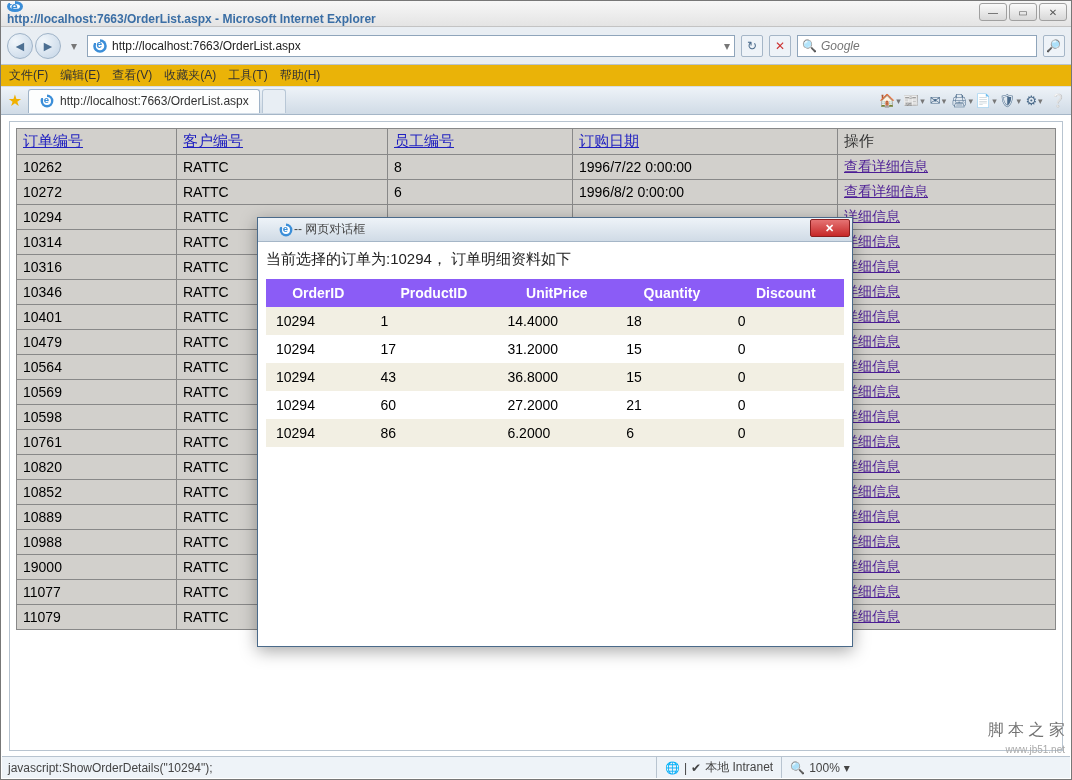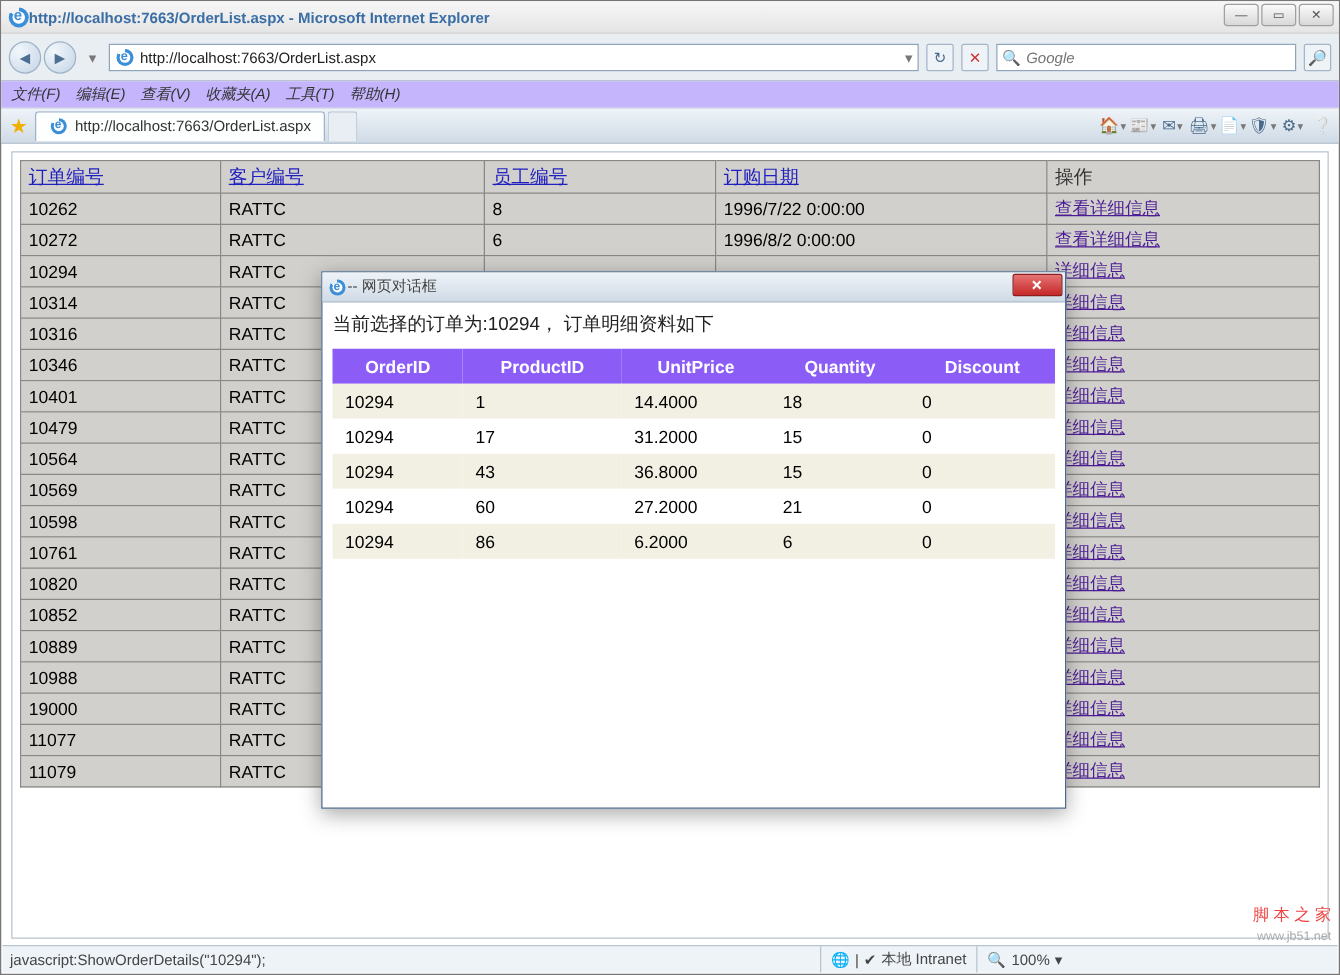--- a/index.html
+++ b/index.html
@@ -1,73 +1,73 @@
 <!DOCTYPE html>
 <html><head>
 <meta charset="utf-8">
 <style>
 * { box-sizing: border-box; margin: 0; padding: 0; }
 body { font-family: "Microsoft YaHei", Tahoma, Arial, sans-serif; font-size: 12px; background: #fff; width: 1072px; height: 780px; overflow: hidden; position: relative; }
 
 .window-chrome { width: 1072px; height: 780px; border: 1px solid #777; background: #fff; position: relative; }
-.titlebar { height: 26px; background: linear-gradient(to bottom, #f7f7f7, #e4e4e4); border-bottom: 1px solid #c3c3c3; display: flex; align-items: center; padding: 12px 6px; font-size: 12px; color: #444; }
+.titlebar { height: 26px; background: linear-gradient(to bottom, #f7f7f7, #e4e4e4); border-bottom: 1px solid #c3c3c3; display: flex; align-items: flex-start; padding: 0 6px; font-size: 12px; color: #444; flex-direction: column; }
 .titlebar .title { font-weight: bold; color: #3a6ea5; }
 .win-buttons { position: absolute; right: 4px; top: 2px; display: flex; gap: 0; }
 .win-btn { width: 28px; height: 18px; border: 1px solid #a0a0a0; border-radius: 3px; background: linear-gradient(to bottom,#fafafa,#d8d8d8); display:flex; align-items:center; justify-content:center; margin-left:2px; font-size: 10px; color:#555; }
 .navbar { height: 38px; background: #e9eef3; border-bottom: 1px solid #b8c4d0; display: flex; align-items: center; padding: 0 6px; gap: 6px; }
 .nav-arrows { display: flex; align-items: center; }
 .nav-arrow { width: 26px; height: 26px; border-radius: 50%; background: radial-gradient(circle at 30% 30%, #f2f7fb, #c3d4e6); border: 1px solid #9fb3c7; display: flex; align-items: center; justify-content: center; color: #4c6f92; font-size: 14px; }
 .nav-arrow + .nav-arrow { margin-left: 2px; }
 .dropdown-btn { width:14px; height:22px; display:flex; align-items:center; justify-content:center; color:#777; }
 .addr-bar { flex: 1; height: 22px; border: 1px solid #8fa5bb; background: #fff; display: flex; align-items: center; padding: 0 4px; gap: 4px; }
 .addr-input { flex: 1; border: none; outline: none; font-size: 12px; color: #222; }
 .icon-btn { width: 22px; height: 22px; border: 1px solid #a5b6c7; background: #eef3f8; border-radius: 2px; display: flex; align-items: center; justify-content: center; font-size: 12px; color: #4a6a8a; }
 .search-box { width: 240px; height: 22px; border: 1px solid #8fa5bb; background: #fff; display:flex; align-items:center; padding: 0 4px; gap:4px; }
 .search-input { flex:1; border:none; outline:none; font-size:12px; color:#888; font-style: italic; }
-.menubar { height: 22px; background: #c4b5fd; border-bottom: 1px solid #d8dde2; display: flex; align-items: center; padding: 0 8px; font-style: italic; }
+.menubar { height: 22px; background: #eab308; border-bottom: 1px solid #d8dde2; display: flex; align-items: center; padding: 0 8px; }
 .menubar span { margin-right: 12px; color: #333; cursor: default; }
 .tab-toolbar { height: 28px; background: linear-gradient(to bottom,#eef3f8,#d0dbe6); border-bottom: 1px solid #a5b6c7; display: flex; align-items: center; padding: 0 4px; }
 .fav-star { width:20px; height:20px; display:flex; align-items:center; justify-content:center; color:#f0b000; font-size:16px; margin-right:3px; }
 .tab { height: 24px; background: #fdfefe; border: 1px solid #9fb3c7; border-bottom: none; border-radius: 3px 3px 0 0; padding: 0 10px; display: flex; align-items: center; gap:5px; max-width: 300px; }
 .tab small { font-size: 12px; color: #333; white-space: nowrap; overflow: hidden; text-overflow: ellipsis; }
 .newtab { width: 24px; height: 24px; border: 1px solid #b8c7d6; border-bottom:none; margin-left: 2px; background:#e8eef4; border-radius:3px 3px 0 0; }
 .right-icons { margin-left: auto; display: flex; align-items: center; gap: 6px; }
 .rsmall { width:18px; height:18px; display:flex; align-items:center; justify-content:center; color:#4a6a8a; font-size:13px; }
 .rsmall.caret::after { content:"▾"; font-size:9px; margin-left:1px; color:#777; }
 
 .content { position: absolute; left: 8px; top: 120px; right: 8px; bottom: 28px; overflow: hidden; background: #fff; border: 1px solid #b8c4d0; }
 .content-inner { padding: 6px; }
 table.order-list { width: 100%; border-collapse: collapse; }
 table.order-list th, table.order-list td { border: 1px solid #888; padding: 3px 6px; text-align: left; font-size: 14px; background: #d2d0cc; }
 table.order-list th a { color: #2020c0; text-decoration: underline; font-weight: normal; }
 table.order-list td a { color: #4c1d95; text-decoration: underline; }
 table.order-list th { color: #222; font-weight: normal; font-size: 15px; }
 table.order-list th.op { color: #333; }
 
 .dialog { position: absolute; left: 256px; top: 216px; width: 596px; height: 430px; border: 1px solid #4a6a8a; background: #fff; box-shadow: 0 4px 16px rgba(0,0,0,0.35); display:flex; flex-direction:column; }
-.dialog-title { height: 24px; background: linear-gradient(to bottom,#eef3f8,#d0dbe6); border-bottom: 1px solid #a5b6c7; display:flex; align-items:center; padding: 0 4px; font-size:12px; color:#444; position:relative; }
+.dialog-title { height: 24px; background: linear-gradient(to bottom,#eef3f8,#d0dbe6); border-bottom: 1px solid #a5b6c7; display:flex; align-items:center; padding: 0 20px; font-size:12px; color:#444; position:relative; }
 .dialog-close { position:absolute; right:2px; top:1px; width: 40px; height: 18px; background: linear-gradient(to bottom,#e57373,#c62828); border: 1px solid #8b1e1e; border-radius: 2px; display:flex; align-items:center; justify-content:center; color:#fff; font-weight:bold; font-size: 11px; letter-spacing: 1px; }
 .dialog-body { flex:1; padding: 4px 8px 20px 8px; overflow:auto; }
 .dialog-msg { font-size: 15px; color:#222; padding: 4px 0 10px 0; }
 table.detail { width: 100%; border-collapse: collapse; font-size: 14px; }
 table.detail th { background: #8b5cf6; color:#fff; font-weight:bold; padding: 6px 8px; text-align:center; border: none; }
 table.detail td { padding: 6px 10px; text-align:left; border:none; }
 table.detail tr.odd td { background: #f2efe3; }
 table.detail tr.even td { background: #ffffff; }
 
 .statusbar { position:absolute; left:1px; right:1px; bottom:1px; height: 22px; background: #eef3f8; border-top:1px solid #b8c4d0; display:flex; align-items:center; font-size:12px; color:#444; padding: 0 6px; gap: 8px; }
 .statusbar .segment { display:flex; align-items:center; gap:4px; border-left:1px solid #b8c4d0; padding-left:8px; height:100%; }
 .statusbar .first { border-left:none; padding-left:0; flex: 0 0 640px; }
 
 .ie-e { display:inline-block; width:16px; height:16px; border-radius:50%; background: conic-gradient(#3b8ed8 0 300deg, transparent 0); position:relative; }
 .ie-e::after { content:""; position:absolute; inset:3px; background:#fff; border-radius:50%; }
 .ie-e::before { content:"e"; position:absolute; left:4px; top:-1px; font: bold 12px Arial; color:#3b8ed8; z-index:2; }
 
 .watermark { position:absolute; right:6px; bottom:24px; font-size:10px; color:#aaa; white-space:nowrap; pointer-events:none; }
-.watermark-title { position:absolute; right:6px; bottom:38px; font-size:13px; color:#ef4444; pointer-events:none; }
+.watermark-title { position:absolute; right:6px; bottom:38px; font-size:16px; color:#737373; pointer-events:none; }
 </style>
 </head>
 <body>
 
 <div class="window-chrome">
 
   <div class="titlebar">
     <span class="ie-e"></span>
     <span class="title">http://localhost:7663/OrderList.aspx - Microsoft Internet Explorer</span>
     <div class="win-buttons">

